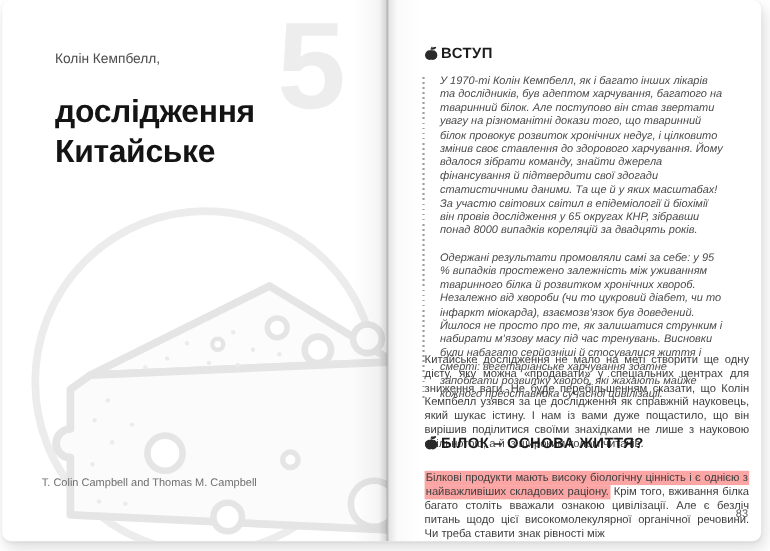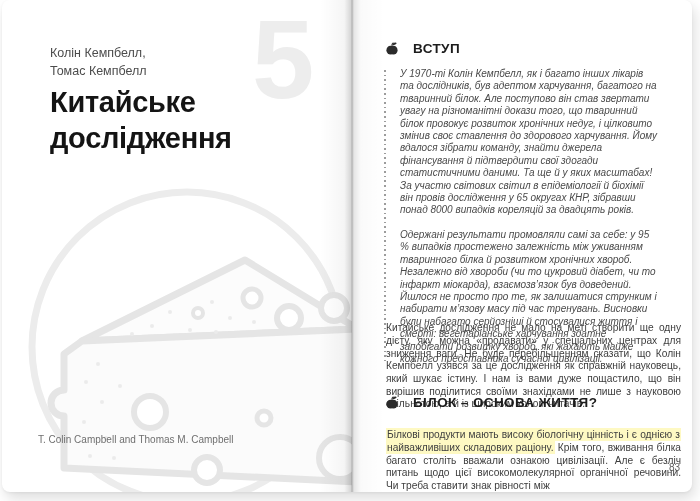--- a/index.html
+++ b/index.html
@@ -49,21 +49,21 @@
     color:#141414;letter-spacing:-0.3px;
   }
   .source{
     position:absolute;left:36px;top:433px;
     font-size:10px;line-height:13.5px;color:#6f6f6f;z-index:3;
   }
   .cheese{position:absolute;left:0;top:150px;z-index:0;}
 
   
   .section-heading{
-    position:absolute;display:flex;align-items:center;gap:15px;
+    position:absolute;display:flex;align-items:center;gap:3px;
     font-size:13.5px;font-weight:700;color:#1c1c1c;letter-spacing:0.4px;
   }
   .heading-intro{left:34px;top:41px;}
   .heading-protein{left:34px;top:395px;}
   .apple{width:12px;height:13px;flex:0 0 auto;}
 
   .quote{
     position:absolute;left:48px;top:68px;width:257px;
     font-size:10px;line-height:12.4px;font-style:italic;color:#4a4a4a;
     padding-left:0;
@@ -75,21 +75,21 @@
   .quote p{margin:0 0 12px 0;}
   .quote p:last-child{margin-bottom:0;}
 
   .body-par{
     position:absolute;left:34px;width:295px;
     font-size:10.2px;line-height:12.7px;color:#3e3e3e;text-align:justify;
   }
   .par-intro{top:312px;}
   .par-protein{top:419px;}
   .hl{
-    background:#fef9c3;color:inherit;
+    background:#fca5a5;color:inherit;
     padding:1px 1px;
     -webkit-box-decoration-break:clone;box-decoration-break:clone;
   }
   .page-number{
     position:absolute;left:288px;top:462px;width:40px;text-align:right;
     font-size:10px;color:#5e5e5e;
   }
 </style>
 </head>
 <body>
@@ -133,26 +133,25 @@
             <circle cx="82" cy="272" r="2"></circle>
           <circle cx="104" cy="288" r="2"></circle>
             <circle cx="88" cy="306" r="2"></circle>
           <circle cx="118" cy="236" r="2"></circle>
             <circle cx="112" cy="308" r="2"></circle>
         </g>
       </svg>
 
       <div class="authors">
         <div>Колін Кемпбелл,</div>
-        <div>Томас Кемпбелл</div>
       </div>
 
       <div class="chapter-title">
+        <div>дослідження</div>
         <div>Китайське</div>
-        <div>дослідження</div>
       </div>
 
       <div class="source">
         <div>T. Colin Campbell and Thomas M. Campbell</div>
       </div>
     </div>
 
     <div class="page page-right">
 
       <div class="section-heading heading-intro">

